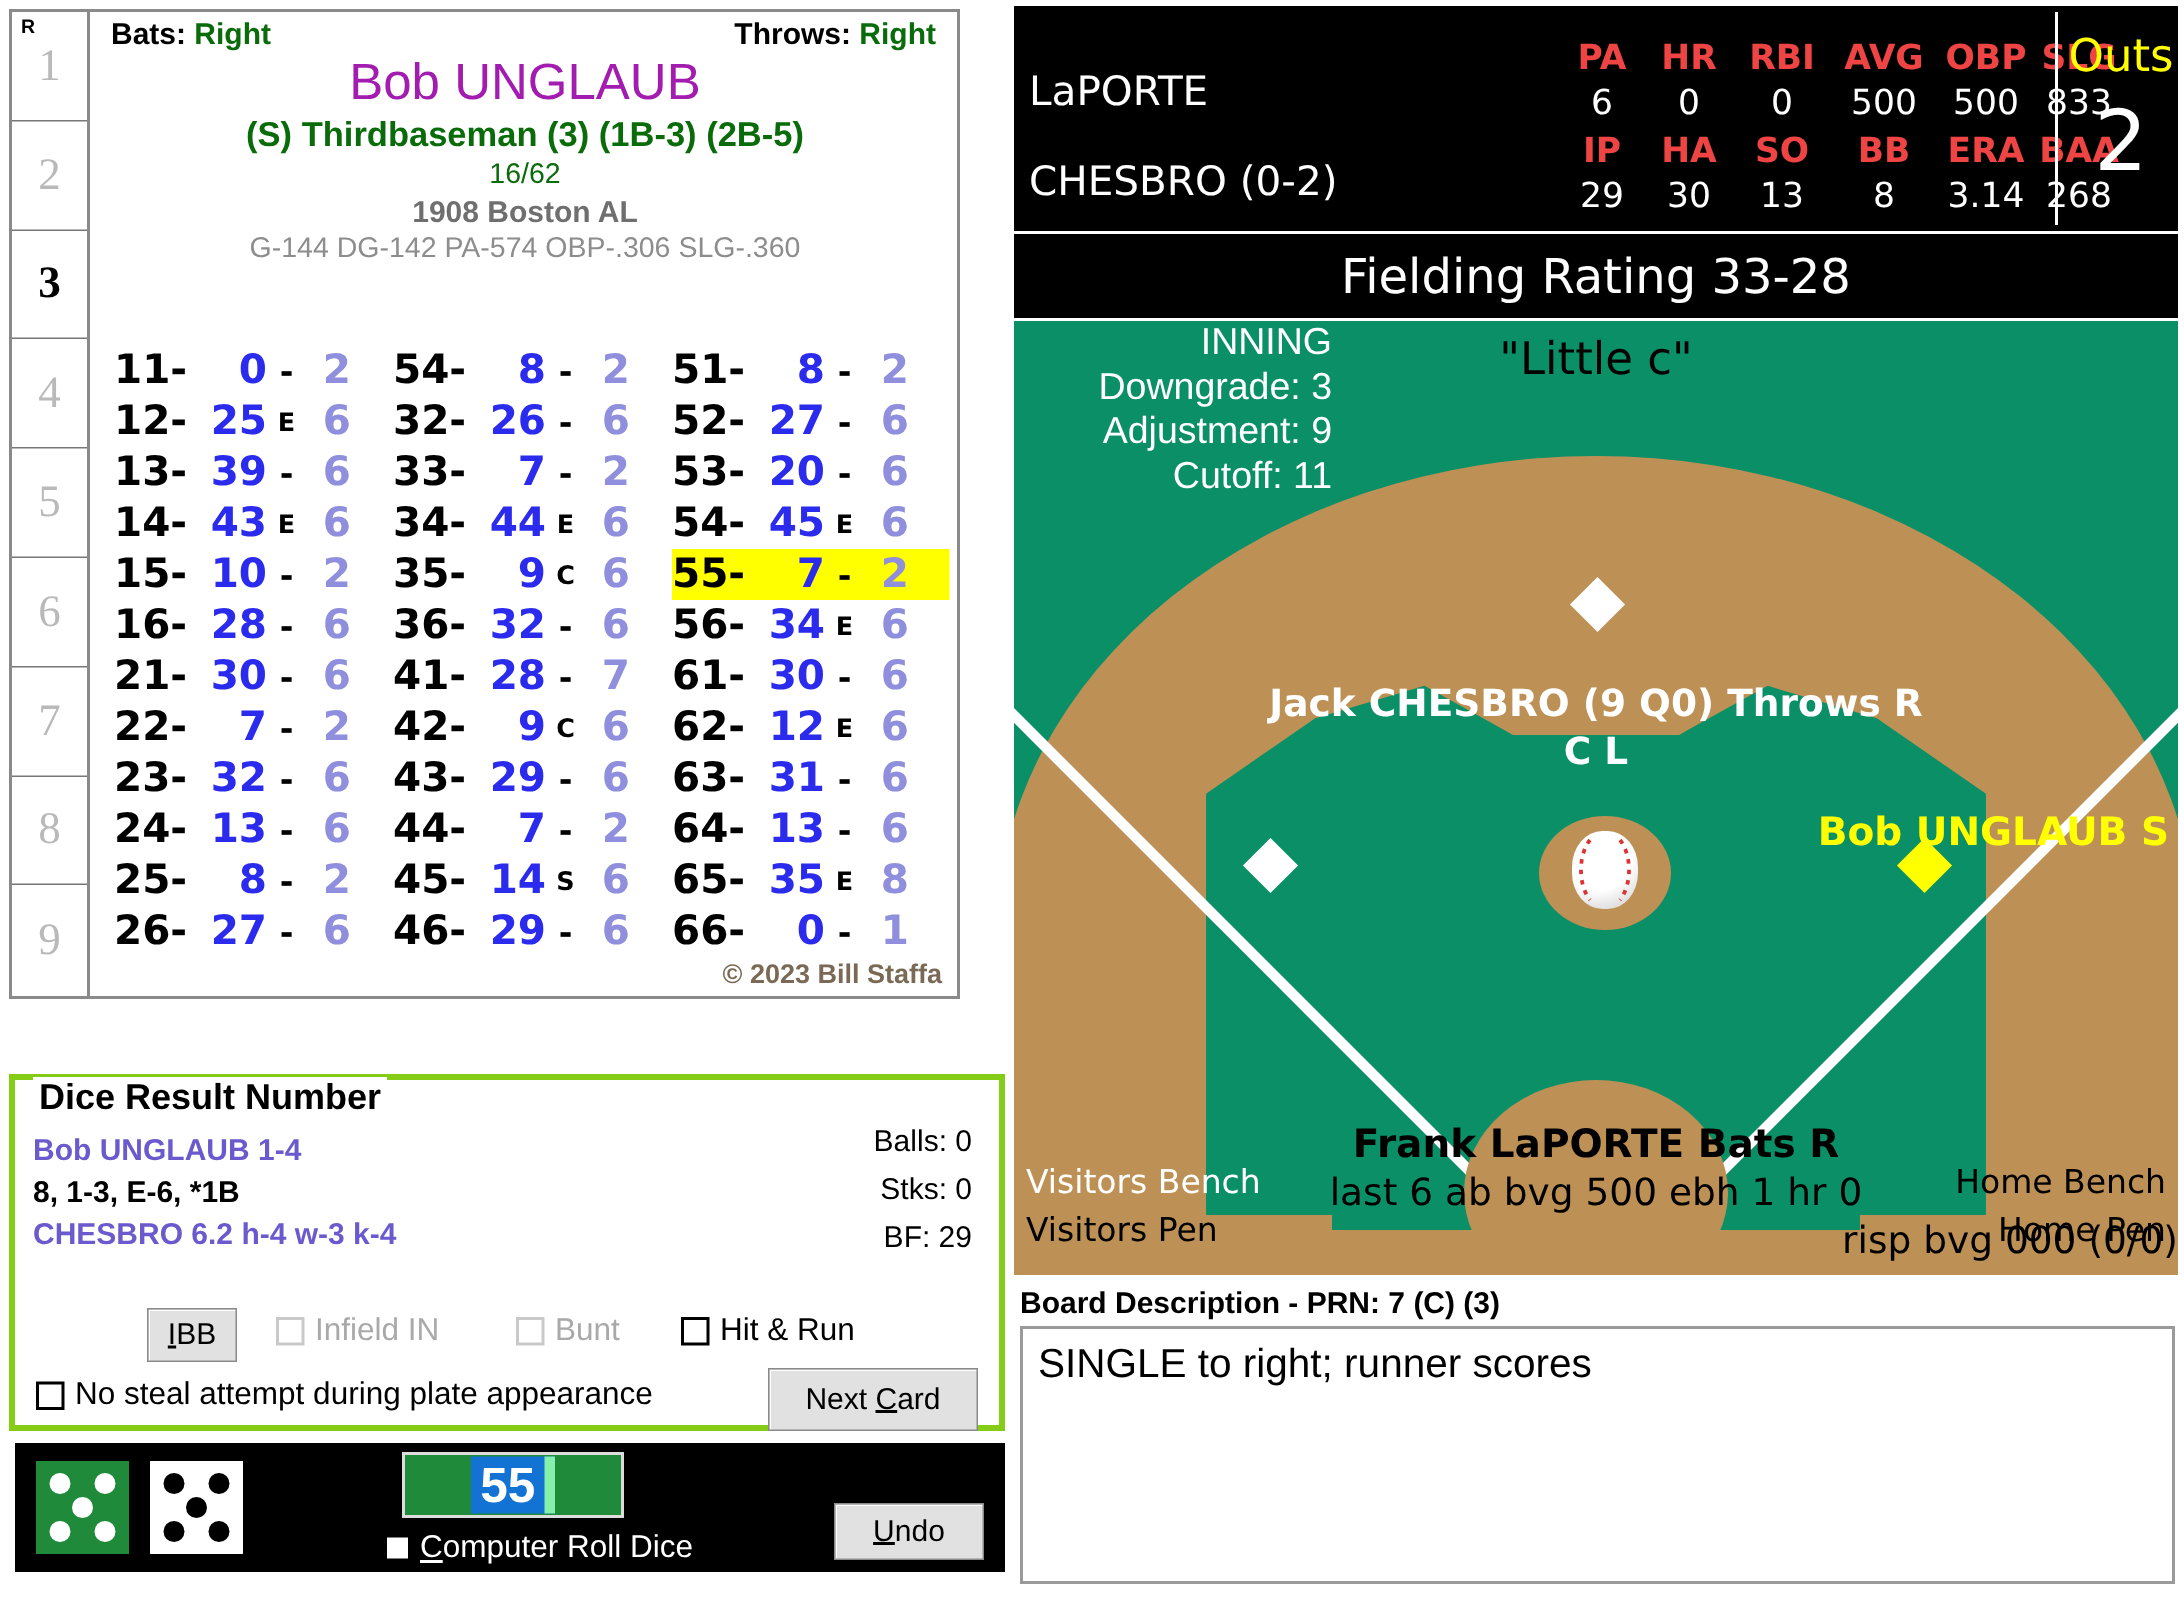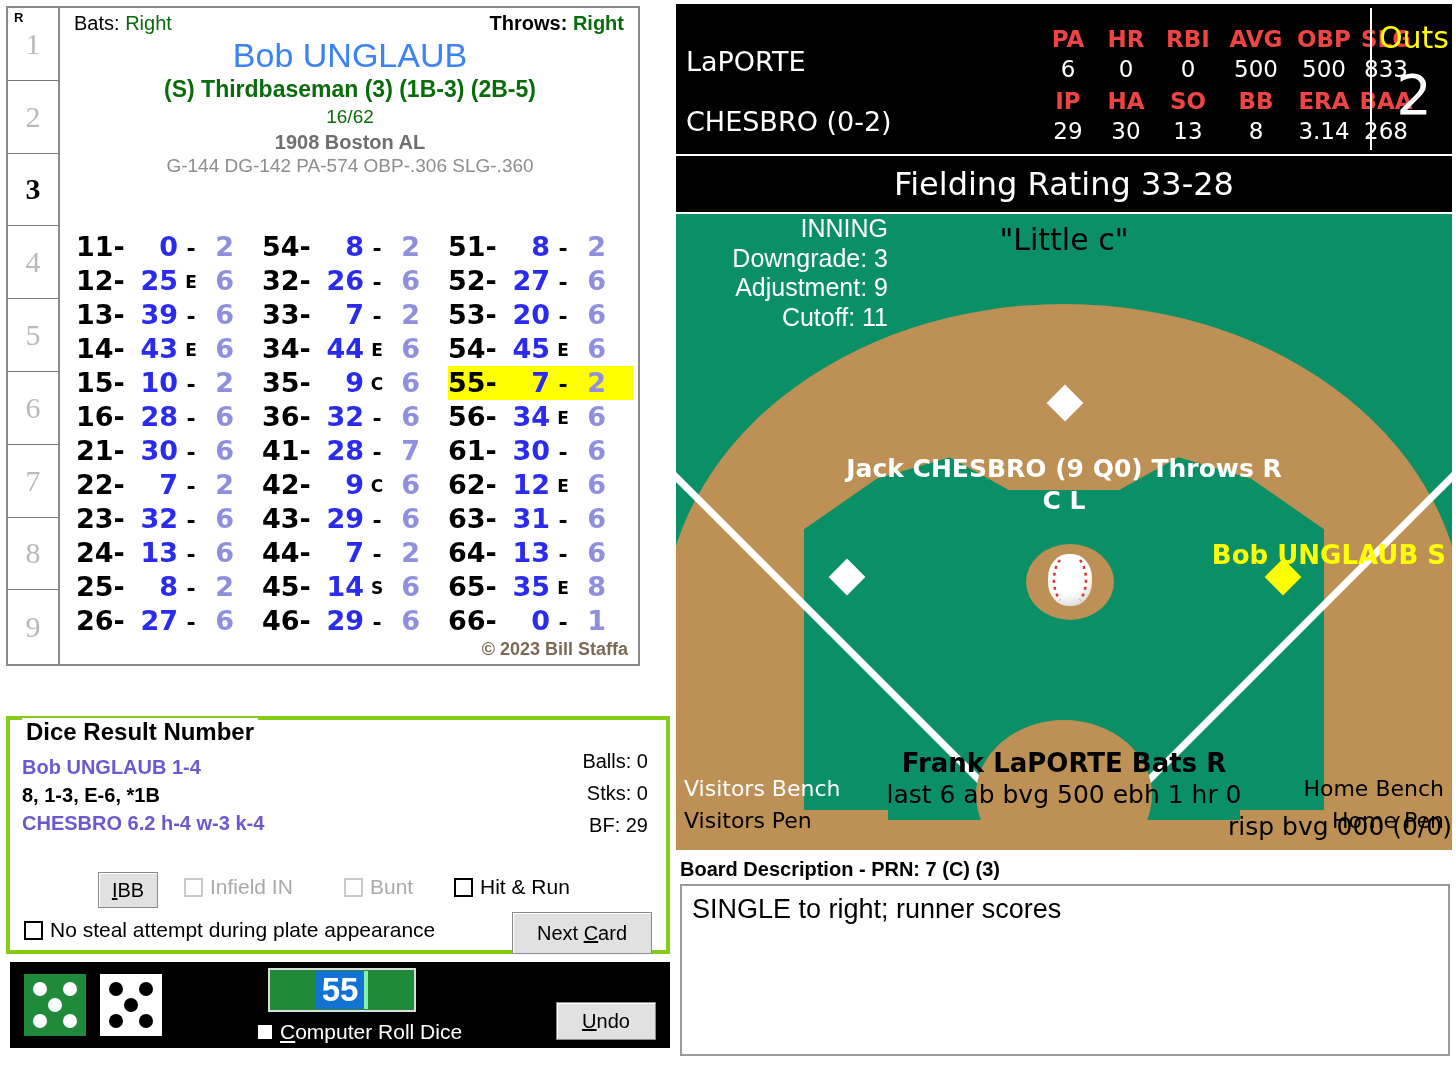--- a/index.html
+++ b/index.html
@@ -16,25 +16,25 @@
   .inn-cell{height:72.8px;box-sizing:border-box;border-bottom:1px solid #777;
     display:flex;align-items:center;justify-content:center;
     font-size:30px;color:#b9b9b9;font-family:"Liberation Serif",serif;}
   .inn-cell:last-child{border-bottom:none;}
   .inn-cell.active{color:#000;font-weight:bold;}
   #r-label{position:absolute;left:6px;top:2px;font-size:13px;font-weight:bold;color:#000;}
 
   #card-body{position:absolute;left:54px;top:0;right:0;bottom:0;}
 
   .hand-row{position:relative;height:28px;margin-top:4px;}
-  .hand-left{position:absolute;left:12px;top:0;font-size:20px;font-weight:normal;color:#000;}
+  .hand-left{position:absolute;left:12px;top:0;font-size:20px;font-weight:bold;color:#000;}
   .hand-right{position:absolute;right:14px;top:0;font-size:20px;font-weight:bold;color:#000;}
   .hand-val{color:#0a6b0a;}
 
-  .pname{text-align:center;font-size:34px;color:#3b82f6;line-height:1.05;margin-top:-2px;}
+  .pname{text-align:center;font-size:34px;color:#a21caf;line-height:1.05;margin-top:-2px;}
   .ppos{text-align:center;font-size:23px;color:#0a6b0a;font-weight:bold;margin-top:2px;}
   .pnum{text-align:center;font-size:19px;color:#0a6b0a;margin-top:3px;}
   .pteam{text-align:center;font-size:20px;color:#6f6f6f;font-weight:bold;margin-top:3px;}
   .pstat{text-align:center;font-size:19px;color:#8d8d8d;margin-top:1px;}
 
   #dice-table{position:absolute;left:0;right:0;top:222px;}
   .dt-col{position:absolute;top:0;width:185px;}
   .dt-row{height:34px;line-height:34px;font-size:27px;white-space:nowrap;
      font-family:"DejaVu Sans",sans-serif;font-weight:bold;}
   .dt-row.hl{background:#ffff00;}
@@ -72,21 +72,21 @@
   .die{position:absolute;width:62px;height:62px;top:12px;}
   .die.green{left:14px;background:#1f8a3a;}
   .die.white{left:90px;background:#ffffff;}
   .pip{position:absolute;width:14px;height:14px;border-radius:50%;}
   .die.green .pip{background:#ffffff;}
   .die.white .pip{background:#000000;}
   #roll-box{position:absolute;left:258px;top:6px;width:148px;height:44px;
      background:#1f8a3a;border:2px solid #dcdcdc;box-sizing:border-box;
      display:flex;align-items:center;justify-content:center;}
   #roll-val{background:#1273d4;color:#ffffff;font-size:33px;font-weight:bold;
-     padding:0 6px;border-right:4px solid #86efac;line-height:38px;}
+     padding:0 6px;border-right:7px solid #86efac;line-height:38px;}
   #crd-chk{position:absolute;left:248px;top:58px;display:flex;align-items:center;gap:8px;
      font-size:21px;color:#ffffff;}
   #crd-chk .box{width:14px;height:14px;background:#ffffff;display:inline-block;}
   #undo-btn{position:absolute;right:14px;top:40px;width:98px;height:36px;}
 
   
   #scoreboard{left:676px;top:4px;width:776px;height:150px;background:#000000;}
   .sb-name{position:absolute;left:10px;color:#ffffff;font-size:27px;
      font-family:"DejaVu Sans",sans-serif;}
   .sb-hdr{position:absolute;color:#ef4444;font-size:23px;font-weight:bold;

